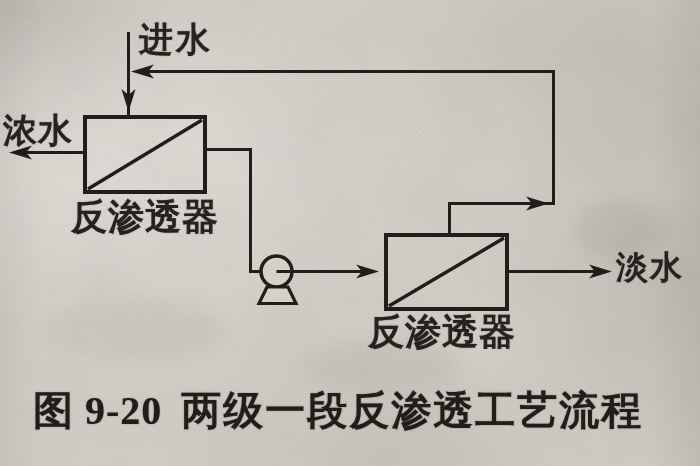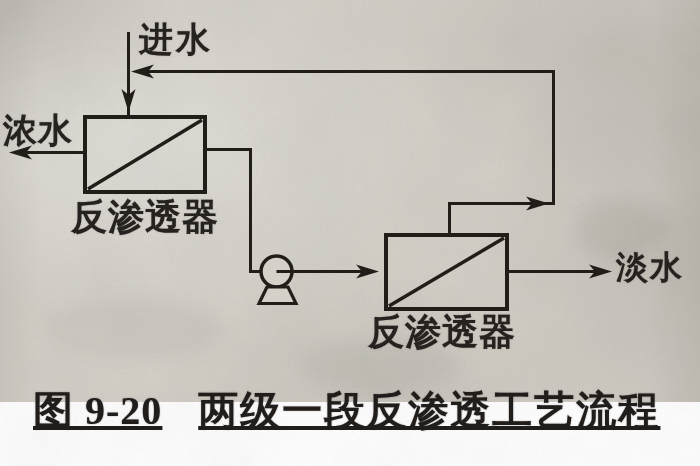--- a/index.html
+++ b/index.html
@@ -1,21 +1,21 @@
 <!DOCTYPE html>
 <html><head>
 <meta charset="utf-8">
 <style>
   html,body{margin:0;padding:0;}
   body{
     width:700px;height:466px;overflow:hidden;
     font-family:"Liberation Serif","DejaVu Serif",serif;
   }
   .page{
-    position:relative;width:700px;height:402px;
+    position:relative;width:700px;height:466px;
     background:#d5d1c9;
     background-image:
       radial-gradient(ellipse 420px 260px at 18% 35%, rgba(255,255,255,0.28), rgba(255,255,255,0) 70%),
       radial-gradient(ellipse 300px 200px at 88% 10%, rgba(110,104,96,0.14), rgba(110,104,96,0) 75%),
       radial-gradient(ellipse 260px 320px at 97% 60%, rgba(110,104,96,0.16), rgba(110,104,96,0) 75%),
       radial-gradient(ellipse 300px 160px at 55% 98%, rgba(120,114,105,0.12), rgba(120,114,105,0) 75%),
       radial-gradient(ellipse 220px 180px at 2% 2%, rgba(105,100,92,0.18), rgba(105,100,92,0) 75%),
       linear-gradient(90deg, rgba(120,114,106,0.10) 0%, rgba(120,114,106,0) 6%, rgba(120,114,106,0) 93%, rgba(120,114,106,0.14) 100%);
   }
   .diagram-svg{position:absolute;left:0;top:0;}
@@ -28,24 +28,23 @@
   .lbl-conc{left:3px;top:114px;font-size:34px;letter-spacing:1px;}
   .lbl-fresh{left:616px;top:251px;font-size:32px;letter-spacing:2px;}
   .lbl-ro1{left:70px;top:199px;width:150px;text-align:center;font-size:36px;letter-spacing:1px;}
   .lbl-ro2{left:364px;top:314px;width:156px;text-align:center;font-size:36px;letter-spacing:1px;}
   .caption{
     position:absolute;left:33px;top:391px;width:650px;
     display:flex;align-items:flex-start;
     color:#211d1b;font-weight:700;font-size:40px;line-height:1;
     text-shadow:0 0 1.4px rgba(33,29,27,0.5);
     white-space:nowrap;
-    text-decoration:underline;
   }
   .caption .fig-no{letter-spacing:1px;}
-  .caption .fig-title{margin-left:36px;letter-spacing:2px;}
+  .caption .fig-title{margin-left:19px;letter-spacing:2px;}
   .smudge{position:absolute;pointer-events:none;border-radius:50%;filter:blur(8px);}
   .smudge-a{left:575px;top:200px;width:90px;height:60px;background:rgba(100,95,88,0.10);}
   .smudge-b{left:300px;top:340px;width:160px;height:50px;background:rgba(105,100,92,0.08);}
   .smudge-c{left:40px;top:300px;width:180px;height:60px;background:rgba(110,105,97,0.07);}
 </style>
 </head>
 <body>
 
 <div class="page">
 

